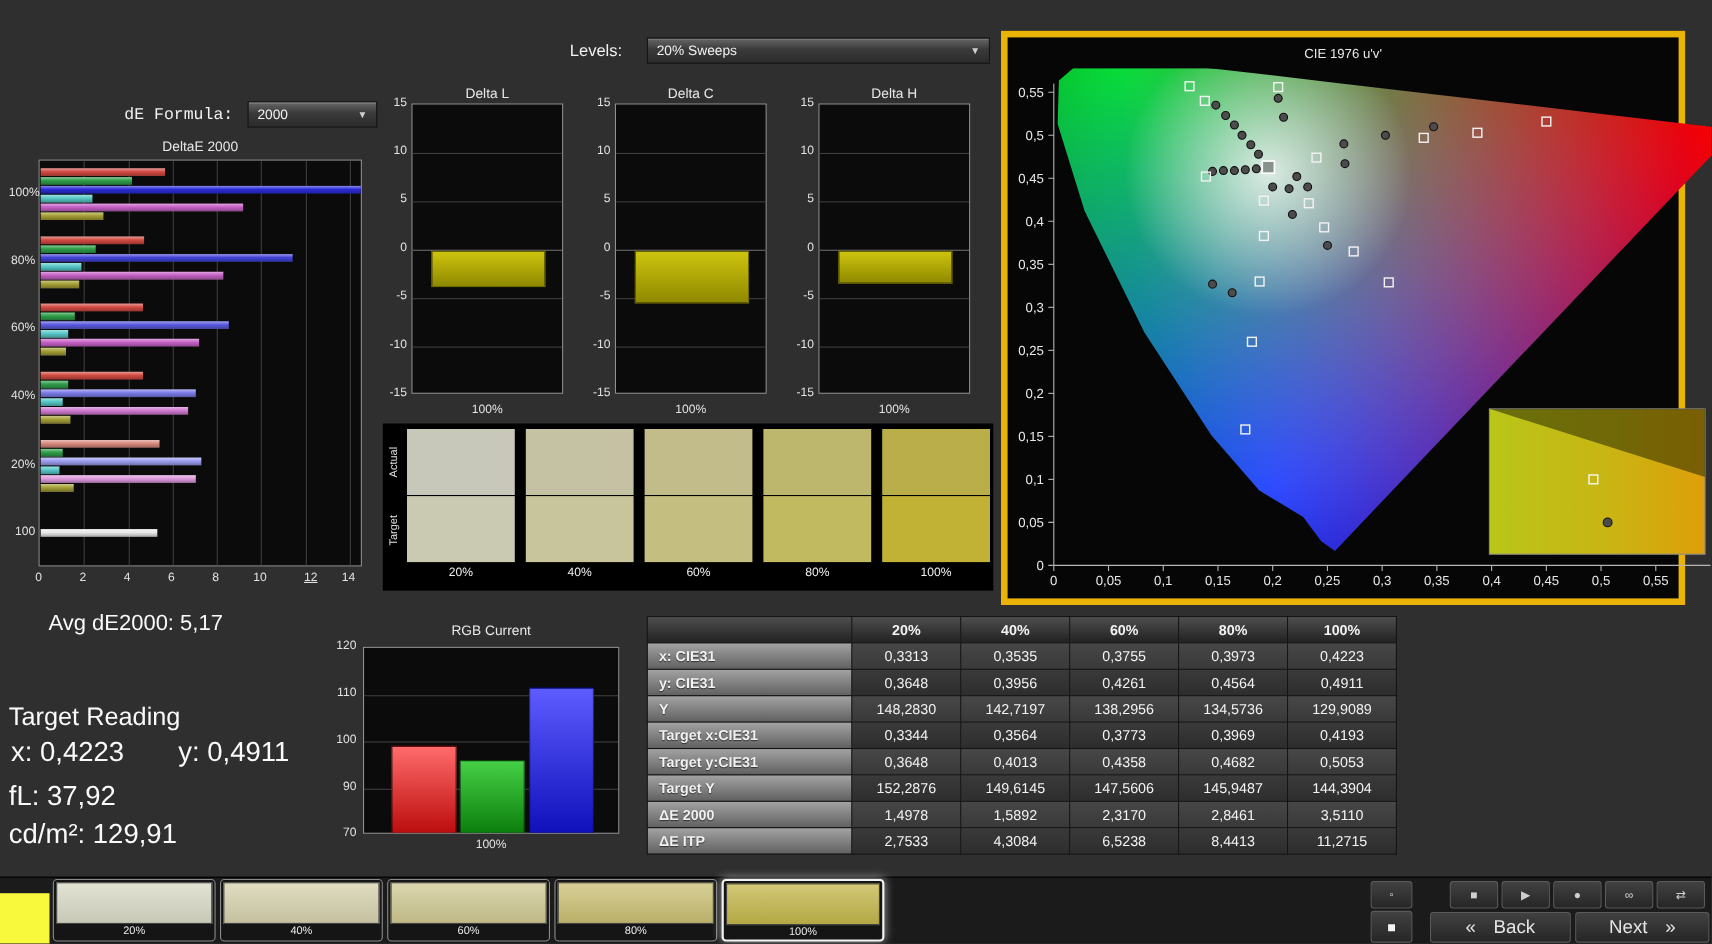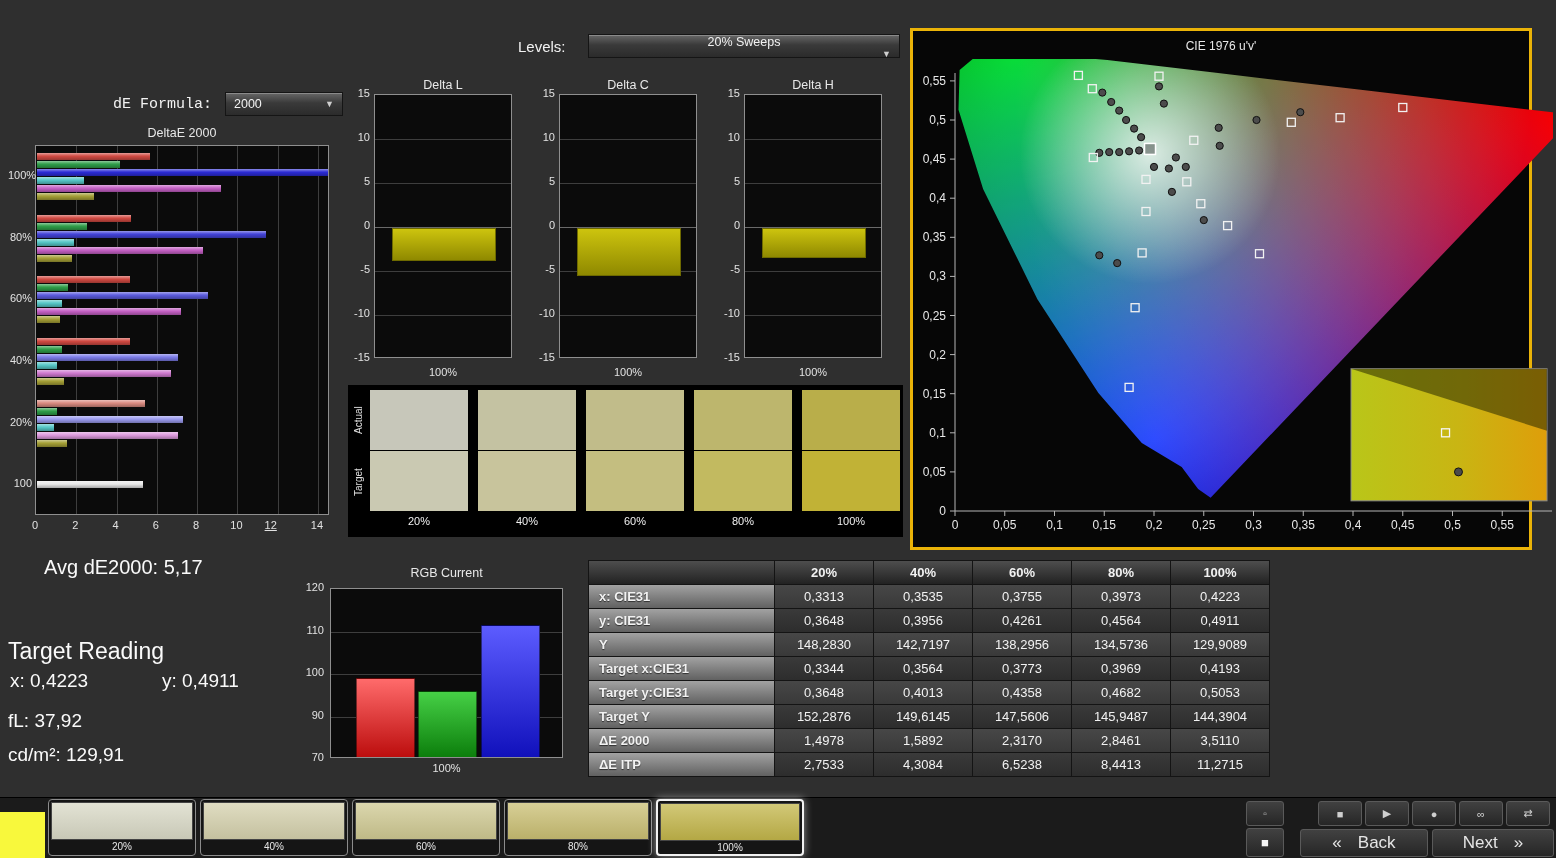--- a/index.html
+++ b/index.html
@@ -34,41 +34,41 @@
   #deltae-chart { left:8px; top:126px; width:334px; height:414px; }
   #delta-l-chart { left:348px; top:78px; width:172px; height:302px; }
   #delta-c-chart { left:533px; top:78px; width:172px; height:302px; }
   #delta-h-chart { left:718px; top:78px; width:172px; height:302px; }
   #rgb-chart { left:288px; top:566px; width:290px; height:218px; }
 
   
   #de-formula-label { left:113px; top:96px;font-family:Liberation Mono, monospace; }
   #de-formula-dd { left:225px; top:92px; width:118px; height:24px; }
   #levels-label { left:518px; top:38px; }
-  #levels-dd { left:588px; top:34px; width:312px; height:24px;flex-direction:column; }
+  #levels-dd { left:588px; top:34px; width:312px; height:24px; }
 
   
   #swatch-panel { left:348px; top:385px; width:555px; height:152px; background:#000; }
   #swatch-rowlabels { position:absolute; left:2px; top:5px; display:flex; flex-direction:column; gap:2px; }
   .rot-label { writing-mode:vertical-rl; transform:rotate(180deg); font-size:10px; color:#e0e0e0;
                display:flex; align-items:center; justify-content:center; width:16px; }
   #swatch-cols { position:absolute; left:22px; top:5px; display:flex; gap:10px; }
   .swatch-col { width:98px; }
   .swatch-label { text-align:center; font-size:11px; color:#f0f0f0; margin-top:4px; }
 
   
-  #cie-panel { left:910px; top:28px; width:622px; height:522px; background:#060606; border:3px solid #eab308; }
+  #cie-panel { left:910px; top:28px; width:622px; height:522px; background:#060606; border:6px solid #eab308; }
   #cie-title { position:absolute; top:8px; width:100%; text-align:center; font-size:12px; color:#e8e8e8; }
   #cie-body { position:absolute; left:0; top:28px; width:640px; height:482px; }
   #cie-body svg text { font-family:"Liberation Sans", sans-serif; }
 
   
   .stat-xl { font-size:20px; color:#fafafa; }
   .stat-l { font-size:23px; color:#fafafa; }
-  .stat-m { font-size:19px; color:#fafafa; }
+  .stat-m { font-size:25px; color:#fafafa; }
   #stat-avg { left:44px; top:556px; }
   #stat-max { left:30px; top:592px; }
   #stat-current { left:8px; top:638px; }
   #stat-x { left:10px; top:670px; }
   #stat-y { left:162px; top:670px; }
   #stat-fl { left:8px; top:710px; }
   #stat-cd { left:8px; top:744px; }
 
   
   #meas-table { left:588px; top:560px; display:grid; grid-template-columns:186px repeat(5,99px);
@@ -160,21 +160,21 @@
         <div class="bar-h" style="top: 285.5px; left: 1px; width: 141px; background: linear-gradient(rgba(255, 255, 255, 0.45), rgba(255, 255, 255, 0) 45%, rgba(0, 0, 0, 0.28)), rgb(222, 154, 222);"></div>
         <div class="bar-h" style="top: 293.5px; left: 1px; width: 30.2px; background: linear-gradient(rgba(255, 255, 255, 0.45), rgba(255, 255, 255, 0) 45%, rgba(0, 0, 0, 0.28)), rgb(165, 160, 54);"></div>
         <div class="bar-h" style="top: 335.2px; left: 1px; width: 105.7px; background: linear-gradient(rgba(255, 255, 255, 0.45), rgba(255, 255, 255, 0) 45%, rgba(0, 0, 0, 0.28)), rgb(232, 232, 232);"></div>
       </div>
       <div class="tick-label" style="left: 15px; top: 393px; width: 24px; text-align: center;">0</div>
       <div class="tick-label" style="left: 55.3px; top: 393px; width: 24px; text-align: center;">2</div>
       <div class="tick-label" style="left: 95.5px; top: 393px; width: 24px; text-align: center;">4</div>
       <div class="tick-label" style="left: 135.8px; top: 393px; width: 24px; text-align: center;">6</div>
       <div class="tick-label" style="left: 176.1px; top: 393px; width: 24px; text-align: center;">8</div>
       <div class="tick-label" style="left: 216.4px; top: 393px; width: 24px; text-align: center;">10</div>
-      <div class="tick-label" style="left: 256.6px; top: 393px; width: 24px; text-align: left; text-decoration: underline;">12</div>
+      <div class="tick-label" style="left: 256.6px; top: 393px; width: 24px; text-align: right; text-decoration: underline;">12</div>
       <div class="tick-label" style="left: 296.9px; top: 393px; width: 24px; text-align: center;">14</div>
       <div class="tick-label" style="left: 0px; top: 42.8px; width: 24px; text-align: right;">100%</div>
       <div class="tick-label" style="left: 0px; top: 104.5px; width: 24px; text-align: right;">80%</div>
       <div class="tick-label" style="left: 0px; top: 166.2px; width: 24px; text-align: right;">60%</div>
       <div class="tick-label" style="left: 0px; top: 227.8px; width: 24px; text-align: right;">40%</div>
       <div class="tick-label" style="left: 0px; top: 289.5px; width: 24px; text-align: right;">20%</div>
       <div class="tick-label" style="left: 0px; top: 351.2px; width: 24px; text-align: right;">100</div>
     </div>
   <div class="chart-box" id="delta-l-chart">
       <div class="chart-title" style="left: 26px; top: 0px; width: 138px;">Delta L</div>

